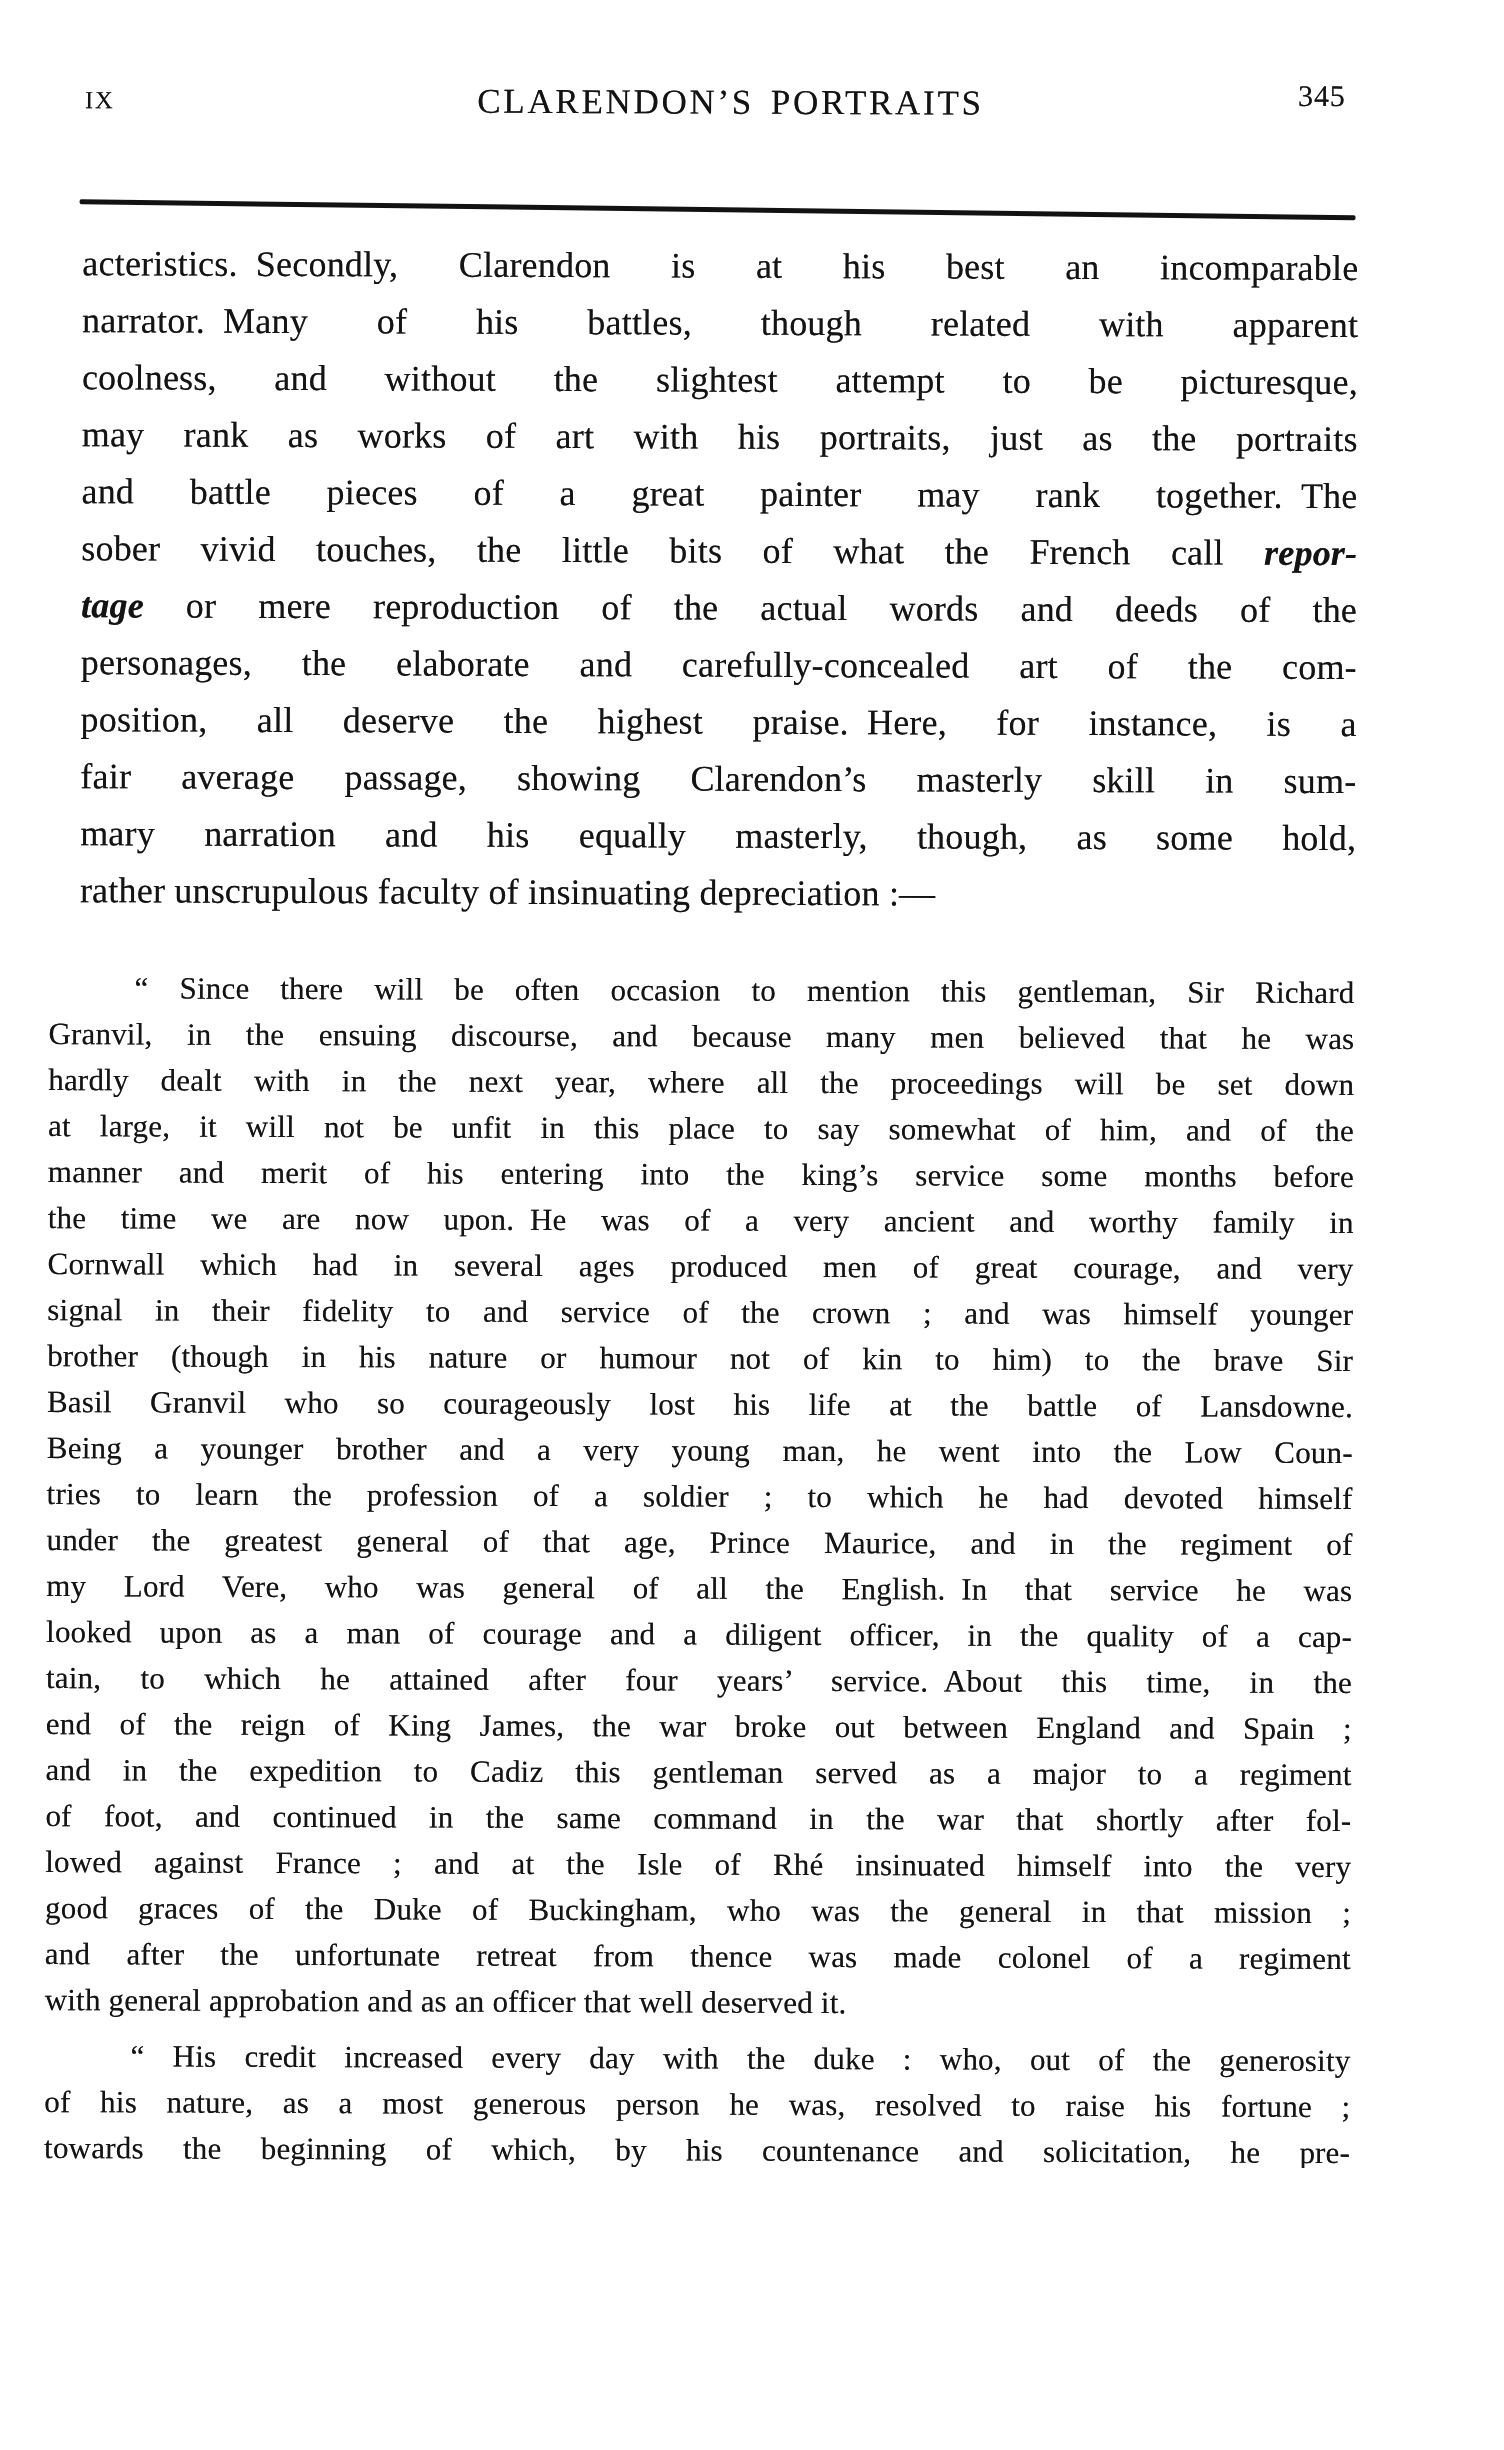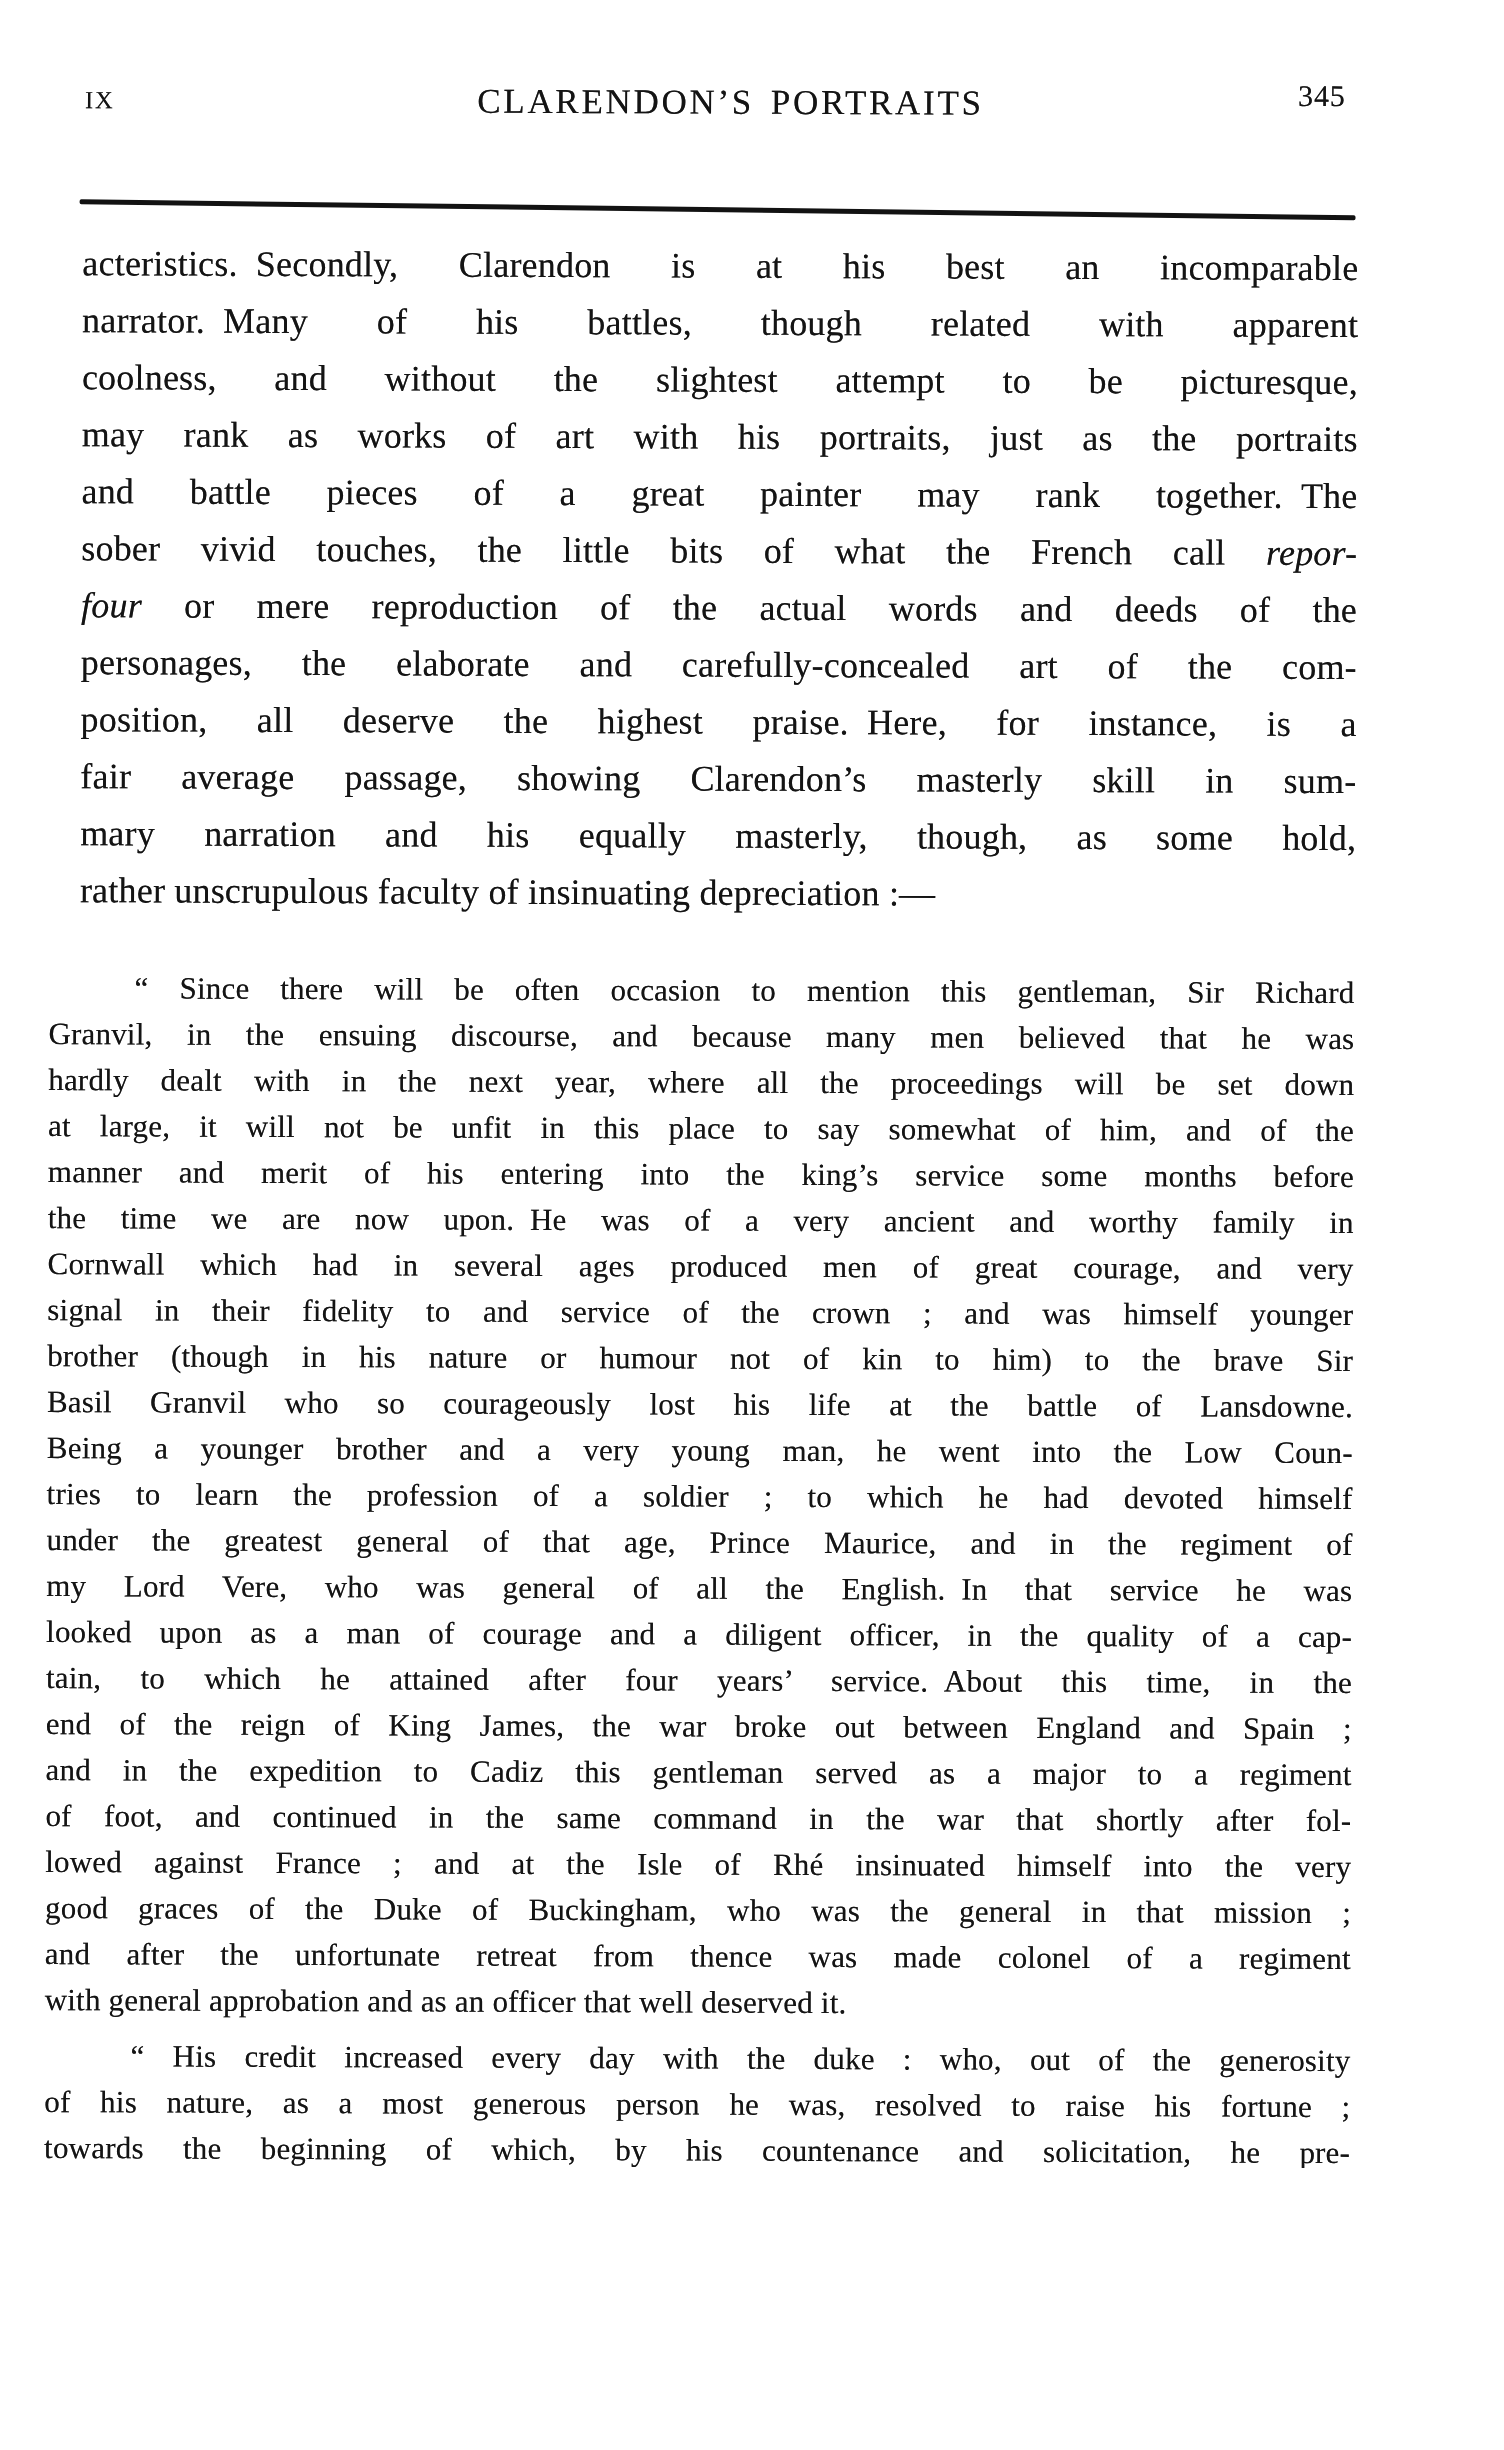--- a/index.html
+++ b/index.html
@@ -53,21 +53,21 @@
   .main-paragraph .line:last-child{text-align-last:left;}
   .block-quote{
     position:absolute;left:51px;width:1306px;
     font-size:31px;line-height:46px;
   }
   .quote-p1{top:967px;}
   .quote-p2{top:2035px;}
   .quote-p1 .line:first-child,
   .quote-p2 .line:first-child{text-indent:86px;}
   .quote-p1 .line:last-child{text-align-last:left;}
-  i{font-style:italic;}
+  i{font-style:italic;font-weight:bold;}
 </style>
 </head>
 <body>
 
 <div class="page" style="--ink: #141414; --paper: #ffffff;">
   <div class="scan">
 
     <div class="chapter-numeral">IX</div>
 
     <div class="running-title">CLARENDON’S PORTRAITS</div>
@@ -76,21 +76,21 @@
 
     <div class="head-rule"></div>
 
     <div class="main-paragraph textblock">
         <div class="line"><span>acteristics. Secondly, Clarendon is at his best an incomparable</span></div>
         <div class="line"><span>narrator. Many of his battles, though related with apparent</span></div>
         <div class="line"><span>coolness, and without the slightest attempt to be picturesque,</span></div>
         <div class="line"><span>may rank as works of art with his portraits, just as the portraits</span></div>
         <div class="line"><span>and battle pieces of a great painter may rank together. The</span></div>
         <div class="line"><span>sober vivid touches, the little bits of what the French call </span><i>repor-</i></div>
-        <div class="line"><i>four</i><span> or mere reproduction of the actual words and deeds of the</span></div>
+        <div class="line"><i>tage</i><span> or mere reproduction of the actual words and deeds of the</span></div>
         <div class="line"><span>personages, the elaborate and carefully-concealed art of the com-</span></div>
         <div class="line"><span>position, all deserve the highest praise. Here, for instance, is a</span></div>
         <div class="line"><span>fair average passage, showing Clarendon’s masterly skill in sum-</span></div>
         <div class="line"><span>mary narration and his equally masterly, though, as some hold,</span></div>
         <div class="line"><span>rather unscrupulous faculty of insinuating depreciation :—</span></div>
       </div>
 
     <div class="block-quote quote-p1 textblock">
         <div class="line"><span>“ Since there will be often occasion to mention this gentleman, Sir Richard</span></div>
         <div class="line"><span>Granvil, in the ensuing discourse, and because many men believed that he was</span></div>

